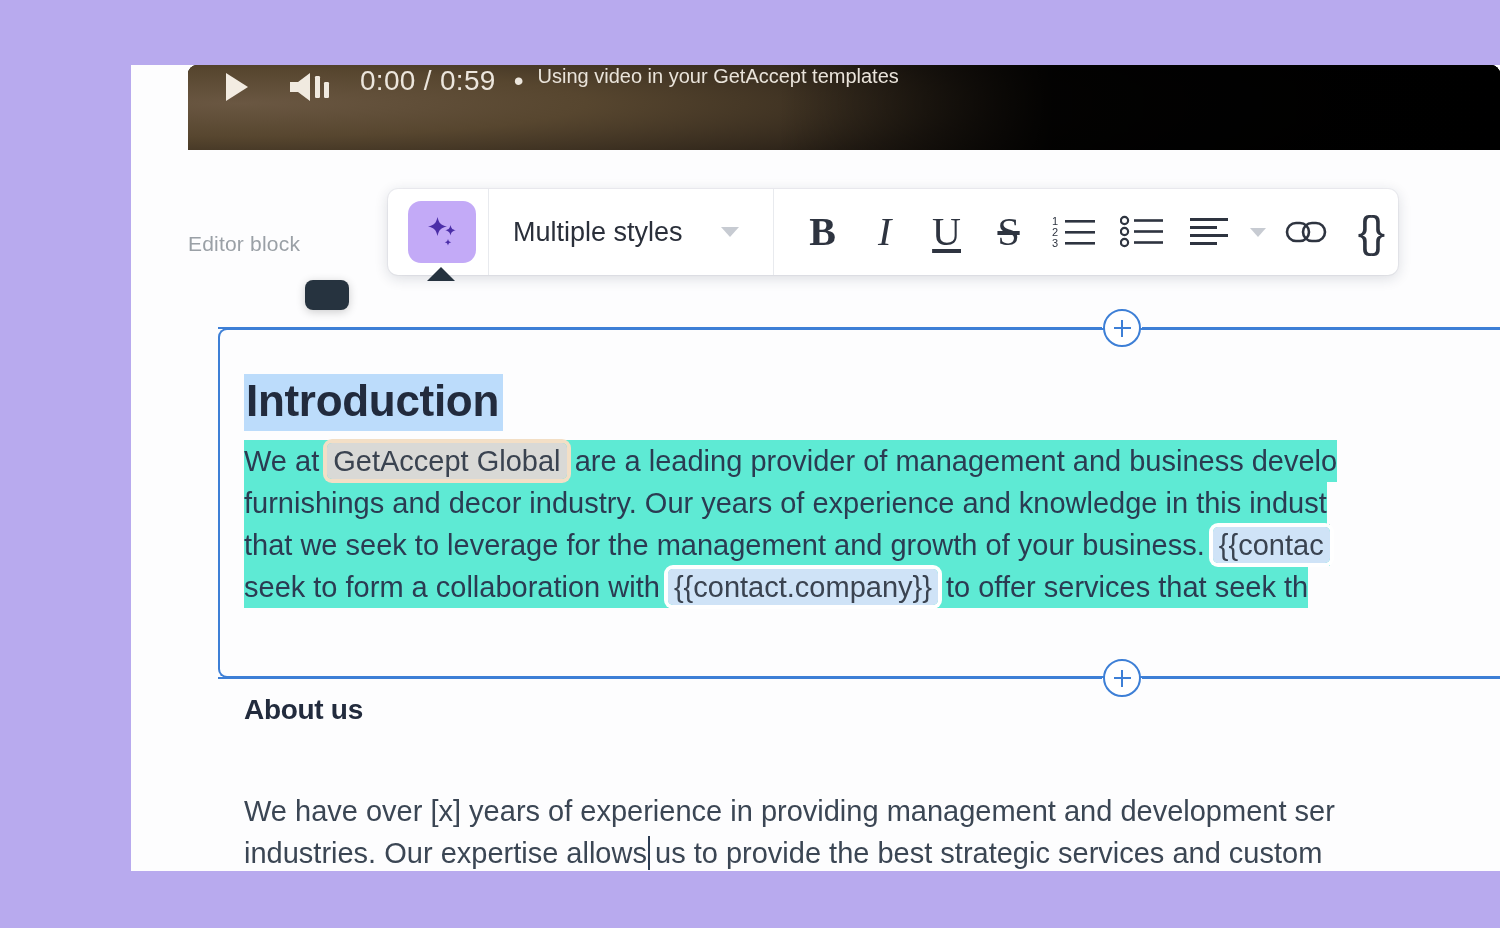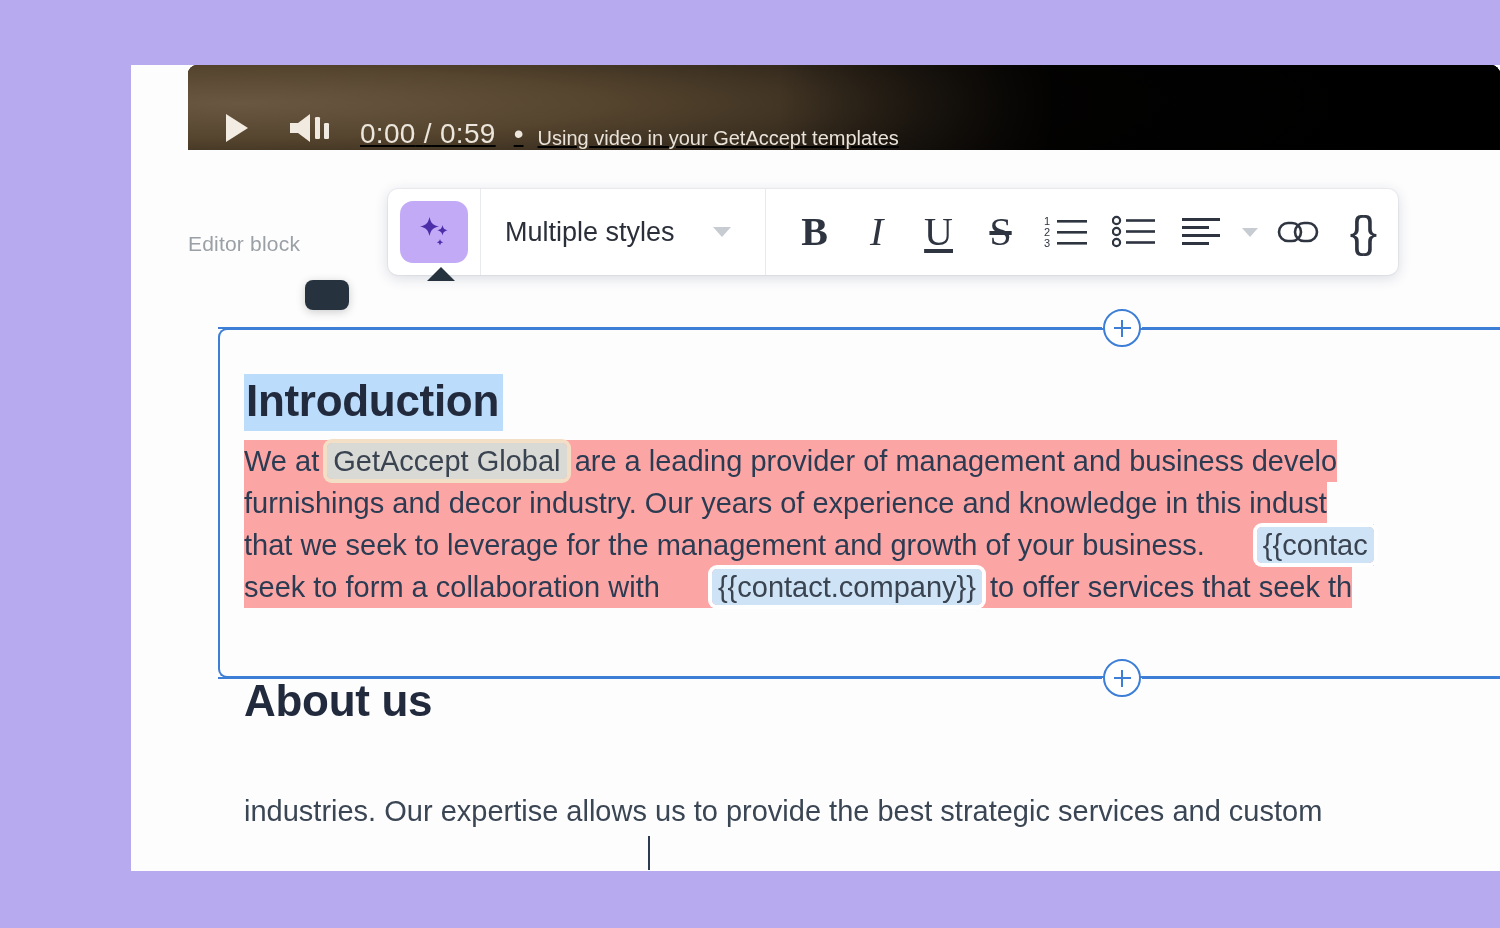--- a/index.html
+++ b/index.html
@@ -43,23 +43,22 @@
     background:
       radial-gradient(120% 180% at 4% 45%, #6a5742 0%, #57462f 22%, #2b2218 48%, #0d0a07 72%, #050404 100%),
       linear-gradient(100deg, #4d3f2c 0%, #2a2118 26%, #0a0806 55%, #000 100%);
   }
   .video-bar .vbg2 {
     position: absolute; right: 0; top: 0; bottom: 0; width: 55%;
     background: linear-gradient(90deg, rgba(0,0,0,0) 0%, rgba(0,0,0,0.92) 38%, #000 100%);
   }
   .video-controls {
     position: absolute; left: 0; right: 0; top: 0; bottom: 0;
-    display: flex; align-items: flex-end; gap: 0;
+    display: flex; align-items: flex-start; gap: 0;
     padding-left: 26px;
-    text-decoration: underline;
   }
   .play-btn {
     width: 46px; height: 44px;
     display: flex; align-items: center; justify-content: center;
     cursor: pointer;
   }
   .play-tri {
     width: 0; height: 0;
     border-left: 22px solid #f3ece2;
     border-top: 14px solid transparent;
@@ -100,21 +99,21 @@
   
   .toolbar {
     position: absolute;
     left: 388px; top: 189px;
     height: 86px;
     width: 1010px;
     background: #ffffff;
     border-radius: 10px;
     box-shadow: 0 3px 14px rgba(25,35,60,.16), 0 0 0 1px rgba(20,30,60,.045);
     display: flex; align-items: center;
-    padding-left: 12px;
+    padding-left: 20px;
     overflow: visible;
   }
   .ai-btn {
     width: 68px; height: 62px;
     border-radius: 13px;
     background: #c3aaf7;
     display: flex; align-items: center; justify-content: center;
     cursor: pointer;
     flex: 0 0 auto;
   }
@@ -260,40 +259,39 @@
   .para {
     position: absolute;
     left: 244px;
     width: 1400px;
     font-size: 29px;
     line-height: 42px;
     color: #2b3b52;
     z-index: 8;
     white-space: nowrap;
   }
-  .para.selected .line { background: #fca5a5; }
+  .para.selected .line { background: #5eead4; }
   .line { display: block; height: 42px; width: max-content; }
 
   .varchip {
     background: #d9d9d6;
     border-radius: 5px;
     padding: 2px 6px;
     color: #3a4350;
     box-shadow: 0 0 0 4px #f3dfc6;
   }
   .varchip.plain {
     background: #cfe3f7;
     box-shadow: 0 0 0 4px #ffffff;
-    margin-left: 44px;
   }
 
   .h-about {
     position: absolute;
-    left: 244px; top: 676px;
-    font-size: 44px;
+    left: 244px; top: 694px;
+    font-size: 28px;
     font-weight: 700;
     color: #222b3d;
     letter-spacing: -0.3px;
     z-index: 8;
   }
   .para.plain { color: #3b4654; }
 
   
   .text-caret {
     position: absolute;
@@ -359,20 +357,23 @@
         <span>that we seek to leverage for the management and growth of your business. </span><span class="varchip plain">{{contac</span>
       </span>
       <span class="line">
         <span>seek to form a collaboration with </span><span class="varchip plain">{{contact.company}}</span><span> to offer services that seek th</span>
       </span>
     </div>
 
     <div class="h-about">About us</div>
 
     <div class="para plain" style="top:790px;">
+      <span class="line">
+        <span>We have over [x] years of experience in providing management and development ser</span>
+      </span>
       <span class="line">
         <span>industries. Our expertise allows us to provide the best strategic services and custom</span>
       </span>
     </div>
     <div class="text-caret" style="left:648px; top:836px;"></div>
   </div>
 
   <div class="toolbar">
 
     <div class="ai-btn">

